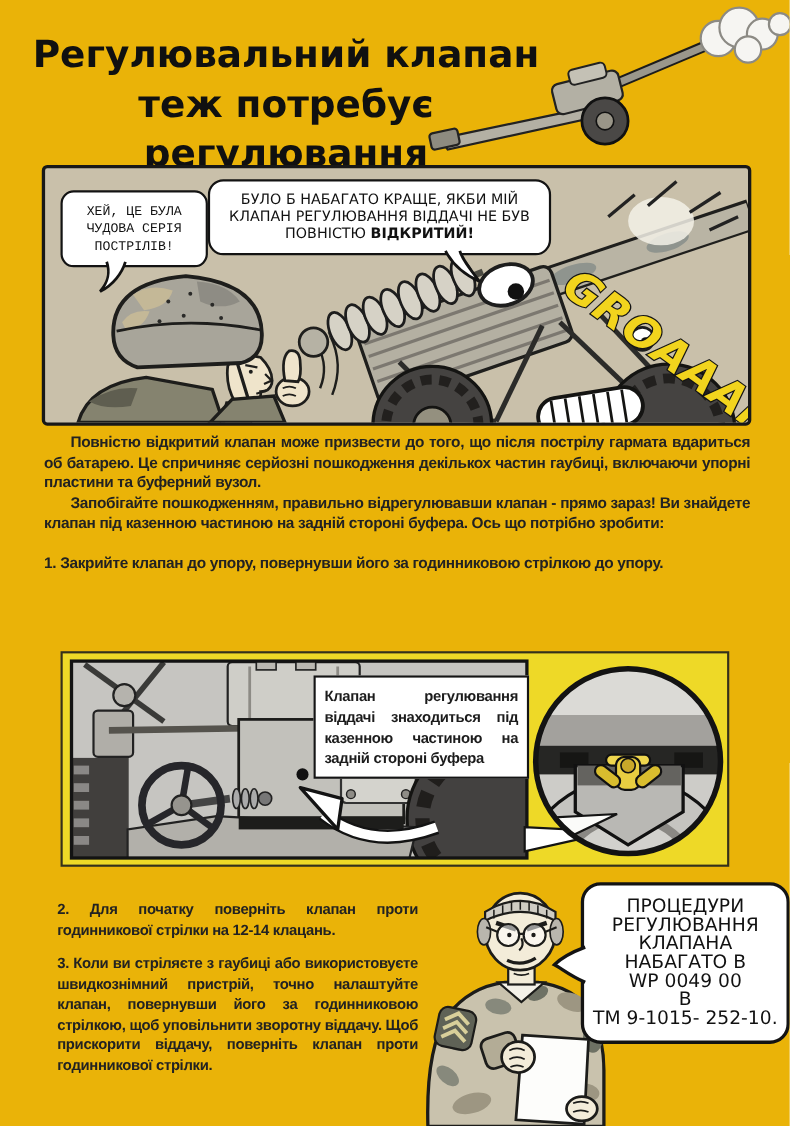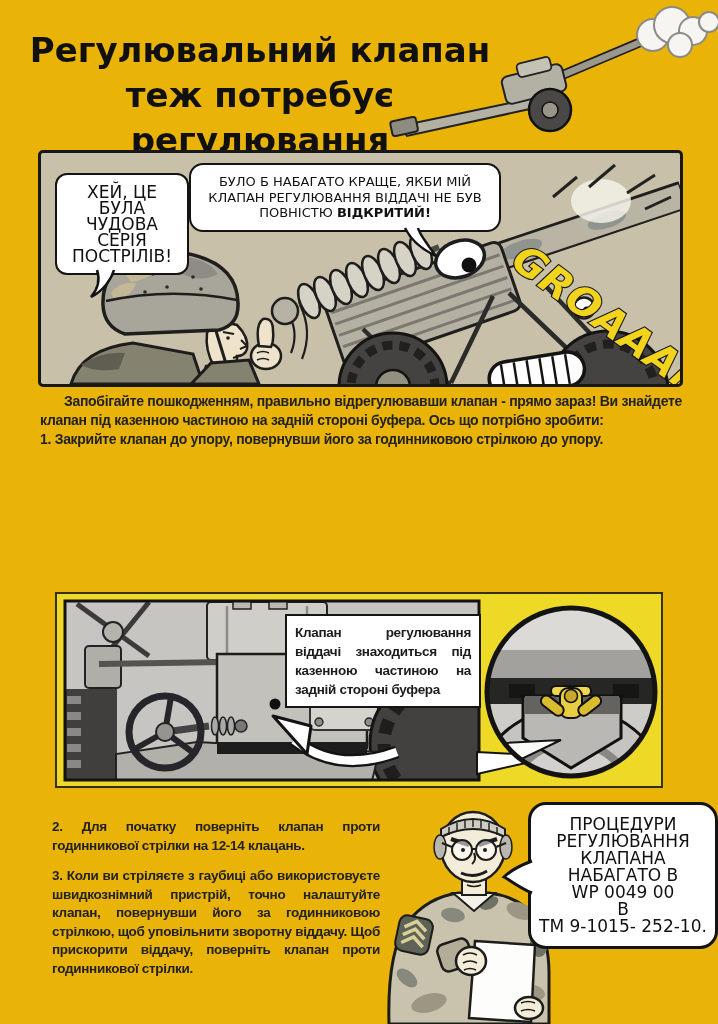--- a/index.html
+++ b/index.html
@@ -9,31 +9,31 @@
   .title{position:absolute;left:10px;top:28px;width:500px;text-align:center;
          font-family:"DejaVu Sans",sans-serif;font-weight:700;font-size:34px;
          line-height:45px;color:#101010;}
   
   .comic-panel{position:absolute;left:38px;top:150px;width:639px;height:231px;
                background:#c9c0aa;border:3px solid #181818;border-radius:5px;}
   .comic-panel svg.art{position:absolute;left:0;top:0;}
   .bubble{position:absolute;background:#ffffff;border:2.5px solid #131313;
           font-family:"DejaVu Sans",sans-serif;text-align:center;color:#111;}
   .b1{left:14px;top:20px;width:118px;padding:9px 6px;border-radius:12px;
-      font-size:17px;line-height:16px;}
+      font-size:12px;line-height:16px;font-family:Liberation Mono, monospace;}
   .b2{left:148px;top:10px;width:292px;padding:9px 8px;border-radius:14px;
       font-size:13px;line-height:15.5px;}
   .b2 .bold{font-weight:700;}
   .tail{position:absolute;overflow:visible;}
   
   .bodytext{position:absolute;left:40px;top:392px;width:642px;
             font-weight:700;font-size:14px;line-height:18.5px;letter-spacing:-0.3px;
             color:#222;}
   .bodytext p{margin:0;text-align:justify;text-indent:24px;}
-  .bodytext p.step1{text-indent:0;margin-top:1px;text-align:left;}
+  .bodytext p.step1{text-indent:0;margin-top:17px;text-align:left;}
   .dropcap{font-size:19px;}
   
   .figure{position:absolute;left:55px;top:592px;width:608px;height:196px;
           background:#eed927;border:2px solid #35301a;box-sizing:border-box;}
   .figure svg{position:absolute;left:0;top:0;}
   .callout{position:absolute;left:228px;top:20px;width:176px;background:#fff;
            border:2.5px solid #151515;padding:7px 8px;font-weight:700;font-size:13.5px;
            line-height:19px;letter-spacing:-0.3px;text-align:justify;color:#1c1c1c;}
   
   .steps{position:absolute;left:40px;top:806px;width:352px;font-weight:700;
@@ -188,20 +188,21 @@
     </div>
     <div class="bubble b2">
       <span>БУЛО Б НАБАГАТО КРАЩЕ, ЯКБИ МІЙ КЛАПАН РЕГУЛЮВАННЯ ВІДДАЧІ НЕ БУВ ПОВНІСТЮ </span><span class="bold">ВІДКРИТИЙ!</span>
       <svg class="tail" width="36" height="30" style="left:212px;bottom:-28px;">
         <path d="M2,0 C8,12 20,22 33,28 C23,15 17,7 15,0" fill="#ffffff" stroke="#131313" stroke-width="2.5"></path>
       </svg>
     </div>
   </div>
 
   <div class="bodytext">
+    <p>Повністю відкритий клапан може призвести до того, що після пострілу гармата вдариться об батарею. Це спричиняє серйозні пошкодження декількох частин гаубиці, включаючи упорні пластини та буферний вузол.</p>
     <p>Запобігайте пошкодженням, правильно відрегулювавши клапан - прямо зараз! Ви знайдете клапан під казенною частиною на задній стороні буфера. Ось що потрібно зробити:</p>
     <p class="step1">1. Закрийте клапан до упору, повернувши його за годинниковою стрілкою до упору.</p>
   </div>
 
   <div class="figure">
     <svg width="604" height="192" viewBox="0 0 604 192">
       <defs>
         <clipPath id="mainrect">
             <rect x="8" y="7" width="414" height="179"></rect>
           </clipPath>

